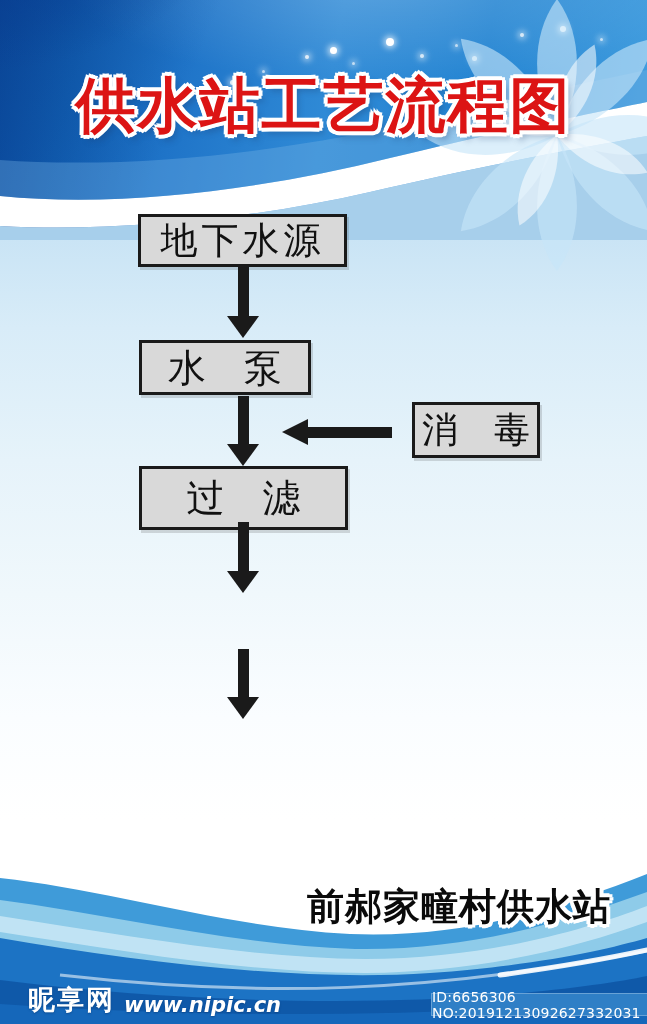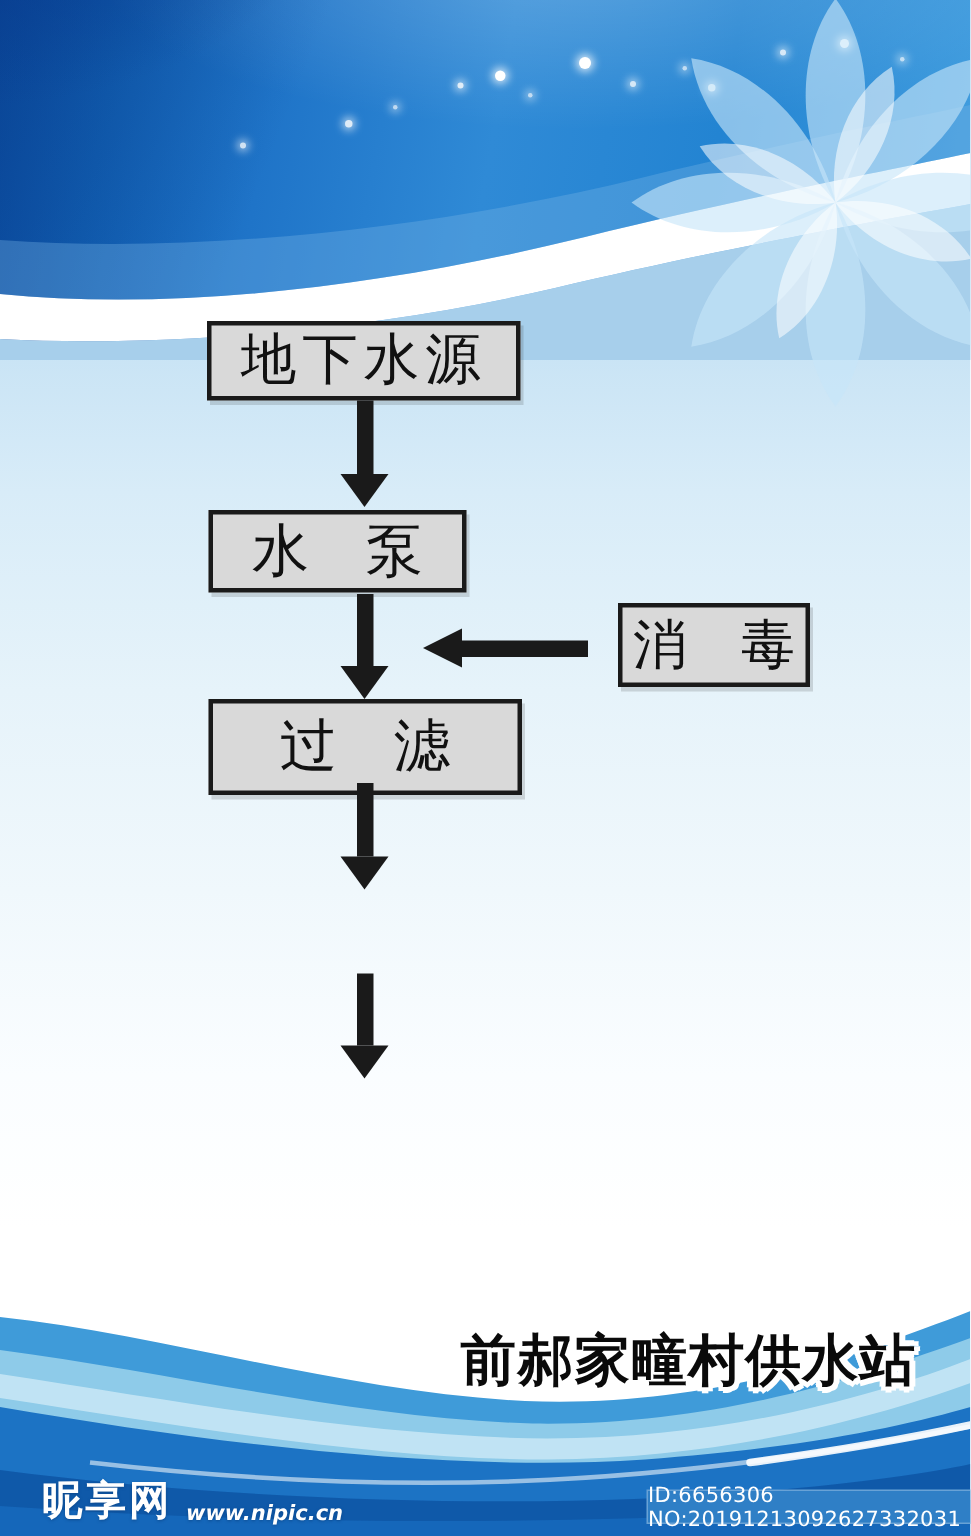--- a/index.html
+++ b/index.html
@@ -30,21 +30,21 @@
     font-size:60px;font-weight:bold;letter-spacing:2px;color:#dc1414;
     text-shadow:
       -3px -3px 0 #fff, 3px -3px 0 #fff, -3px 3px 0 #fff, 3px 3px 0 #fff,
       -4px 0 0 #fff, 4px 0 0 #fff, 0 -4px 0 #fff, 0 4px 0 #fff,
       5px 6px 6px rgba(30,60,110,.35);
   }
   
   .node{
     position:absolute;z-index:2;background:#d9d9d9;border:3px solid #1a1a1a;
     box-sizing:border-box;display:flex;align-items:center;justify-content:center;
-    color:#111;font-size:38px;line-height:1;font-family:Liberation Serif, serif;
+    color:#111;font-size:38px;line-height:1;font-family:Liberation Sans, sans-serif;
     box-shadow:2px 3px 0 rgba(60,60,60,.18);
   }
   .node.wide{letter-spacing:4px;font-size:37px;}
   .arrow-down{position:absolute;z-index:2;}
   .arrow-down .stem{width:11px;background:#1a1a1a;margin:0 auto;}
   .arrow-down .head{width:0;height:0;border-left:16px solid transparent;
     border-right:16px solid transparent;border-top:22px solid #1a1a1a;}
   .arrow-left{position:absolute;z-index:2;}
   .arrow-left .stem{position:absolute;left:26px;top:8px;width:84px;height:11px;background:#1a1a1a;}
   .arrow-left .head{position:absolute;left:0;top:0;width:0;height:0;
@@ -57,21 +57,21 @@
     text-shadow:-3px -3px 0 #fff,3px -3px 0 #fff,-3px 3px 0 #fff,3px 3px 0 #fff,
       0 -4px 0 #fff,0 4px 0 #fff,-4px 0 0 #fff,4px 0 0 #fff;
   }
   .waves{position:absolute;left:0;bottom:0;width:647px;height:170px;z-index:2;}
   .bottom-bar{position:absolute;left:12px;bottom:0;width:647px;height:46px;z-index:4;}
   .site-logo{
     position:absolute;left:16px;bottom:6px;display:flex;align-items:flex-end;gap:9px;color:#fff;
   }
   .site-logo .cjk{font-size:27px;font-weight:bold;letter-spacing:2px;
     text-shadow:0 1px 2px rgba(10,60,120,.6);}
-  .site-logo .url{font-size:14px;font-weight:bold;font-style:italic;padding-bottom:1px;
+  .site-logo .url{font-size:21px;font-weight:bold;font-style:italic;padding-bottom:1px;
     text-shadow:0 1px 2px rgba(10,60,120,.6);}
   .id-badge{
     position:absolute;right:4px;bottom:8px;width:224px;height:23px;
     background:#2f7fc6;border:1px solid rgba(255,255,255,.28);box-sizing:border-box;
     display:flex;align-items:center;justify-content:center;
     color:#fff;font-size:14px;letter-spacing:0.2px;
   }
 </style>
 </head>
 <body>
@@ -114,20 +114,21 @@
         <g fill="rgba(255,255,255,.55)" transform="rotate(22.5 150 150)">
           <path d="M150,150 C168,120 170,80 150,52 C130,80 132,120 150,150 Z"></path>
           <path d="M150,150 C168,120 170,80 150,52 C130,80 132,120 150,150 Z" transform="rotate(90 150 150)"></path>
           <path d="M150,150 C168,120 170,80 150,52 C130,80 132,120 150,150 Z" transform="rotate(180 150 150)"></path>
           <path d="M150,150 C168,120 170,80 150,52 C130,80 132,120 150,150 Z" transform="rotate(270 150 150)"></path>
         </g>
       </g>
     </svg>
   </div>
 
+  <div class="page-title">供水站工艺流程图</div>
 
   <div class="node wide" style="left:138px;top:214px;width:209px;height:53px;">地下水源</div>
 
   <div class="arrow-down" style="left:227px;top:267px;width:32px;">
     <div class="stem" style="height:49px;"></div>
       <div class="head"></div>
   </div>
 
   <div class="node" style="left:139px;top:340px;width:172px;height:55px;">水　泵</div>
 

